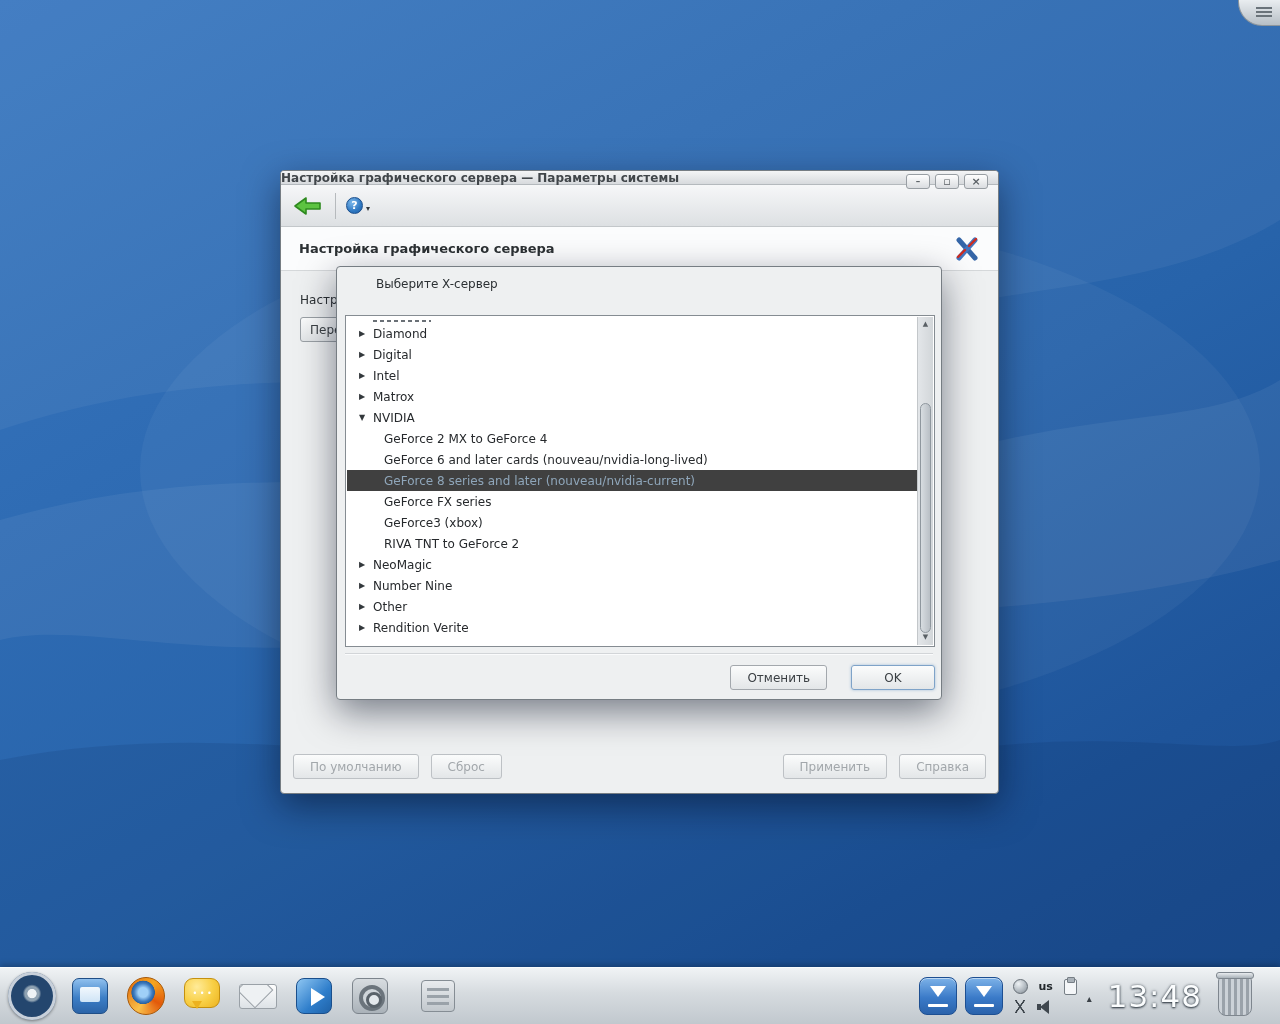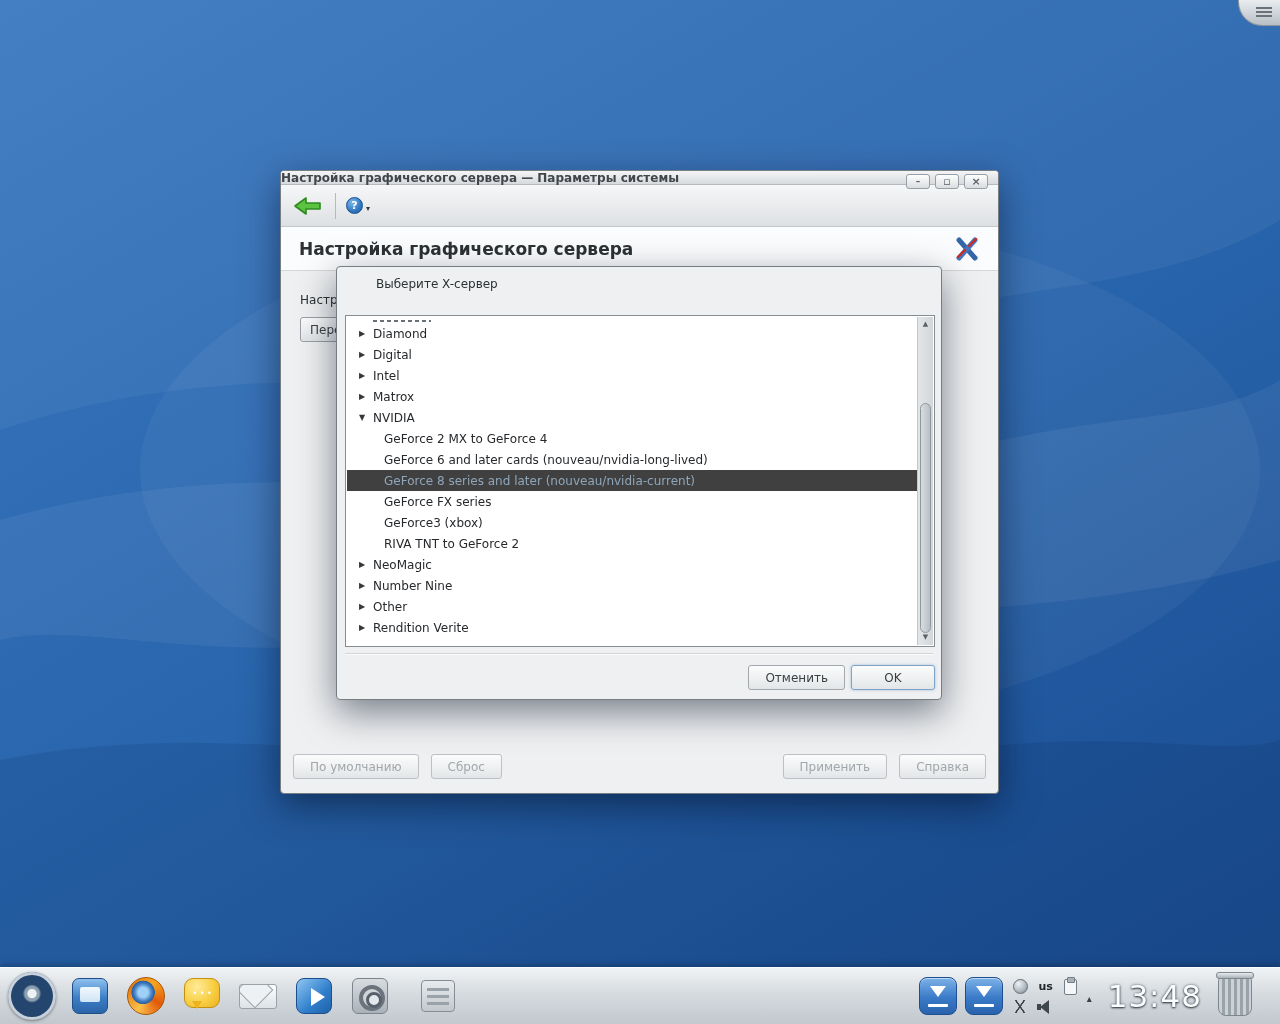--- a/index.html
+++ b/index.html
@@ -43,21 +43,21 @@
   .tool-sep { width:1px; height:26px; background:#b6babd; margin:0 10px 0 12px; }
   .help-btn { display:flex; align-items:center; gap:3px; }
   .help-circle { width:17px; height:17px; border-radius:50%; position:relative;
     background:radial-gradient(circle at 35% 30%, #7db9ec, #2f78c2 60%, #1c5ea6); border:1px solid #1a4e8c; }
   .help-circle::before { content:"?"; position:absolute; inset:0; display:flex; align-items:center;
     justify-content:center; color:#fff; font-size:11px; font-weight:bold; }
   .help-caret::before { content:"▾"; font-size:8px; color:#33383c; }
 
   .mw-header { height:44px; background:#fbfcfd; border-bottom:1px solid #d5d8da;
     display:flex; align-items:center; padding:0 18px; }
-  .mw-header-title { font-size:17px; font-weight:bold; color:#2c3134; }
+  .mw-header-title { font-size:13px; font-weight:bold; color:#2c3134; }
   .xorg-icon { margin-left:auto; }
 
   .mw-content { position:relative; height:calc(100% - 108px); }
   .mw-partial-label { position:absolute; left:19px; top:22px; font-size:12px; color:#2c3134;text-align:right; }
   .mw-partial-btn { position:absolute; left:19px; top:46px; width:46px; height:25px; overflow:hidden;
     border:1px solid #9aa0a5; border-radius:3px; background:linear-gradient(#fbfcfc,#e2e5e7);
     font-size:12px; color:#3c4144; display:flex; align-items:center; padding-left:9px; white-space:nowrap; }
 
   .mw-footer { position:absolute; left:12px; right:12px; bottom:14px; display:flex; gap:12px; }
   .btn { height:25px; padding:0 16px; display:flex; align-items:center; justify-content:center;
@@ -84,21 +84,21 @@
     background:linear-gradient(90deg,#e3e6e9,#d2d6d9); border-left:1px solid #c3c7ca; }
   .sb-btn { position:absolute; left:0; width:15px; height:15px; display:flex; align-items:center; justify-content:center; }
   .sb-btn::before { font-size:7px; color:#5a6065; line-height:1; }
   .sb-up { top:0; } .sb-up::before { content:"▲"; }
   .sb-down { bottom:0; } .sb-down::before { content:"▼"; }
   .sb-thumb { position:absolute; left:2px; width:11px; top:86px; height:230px;
     background:linear-gradient(90deg,#d8dde1,#b9bfc5); border:1px solid #8f979e; border-radius:6px; }
 
   .dlg-sep { position:absolute; left:8px; right:8px; bottom:44px; height:2px;
     border-top:1px solid #d2d5d8; border-bottom:1px solid #fafbfc; }
-  .dlg-buttons { position:absolute; right:6px; bottom:9px; display:flex; gap:6px; }
+  .dlg-buttons { position:absolute; right:6px; bottom:9px; display:flex; gap:24px; }
   .dlg-buttons .btn { min-width:84px; }
   .btn.default { border-color:#7fa3c8; box-shadow:0 0 3px rgba(70,130,190,.45); }
 
   
   .taskbar { position:absolute; left:0; right:0; bottom:0; height:57px; z-index:30;
     background:linear-gradient(#f0f3f5,#d6dbdf 45%,#c1c8ce); border-top:1px solid #f9fbfc;
     box-shadow:0 -2px 6px rgba(0,0,0,.25); display:flex; align-items:center; padding:0 8px; }
   .start-btn { width:48px; height:48px; border-radius:50%; flex:0 0 48px; margin-right:6px;
     background:radial-gradient(circle at 50% 45%, #eef2f5 0 12%, #8fa2b2 14% 20%, #24466e 26% 72%, #0f2c50 100%);
     box-shadow:inset 0 0 0 3px rgba(255,255,255,.75), 0 1px 3px rgba(0,0,0,.4); }

